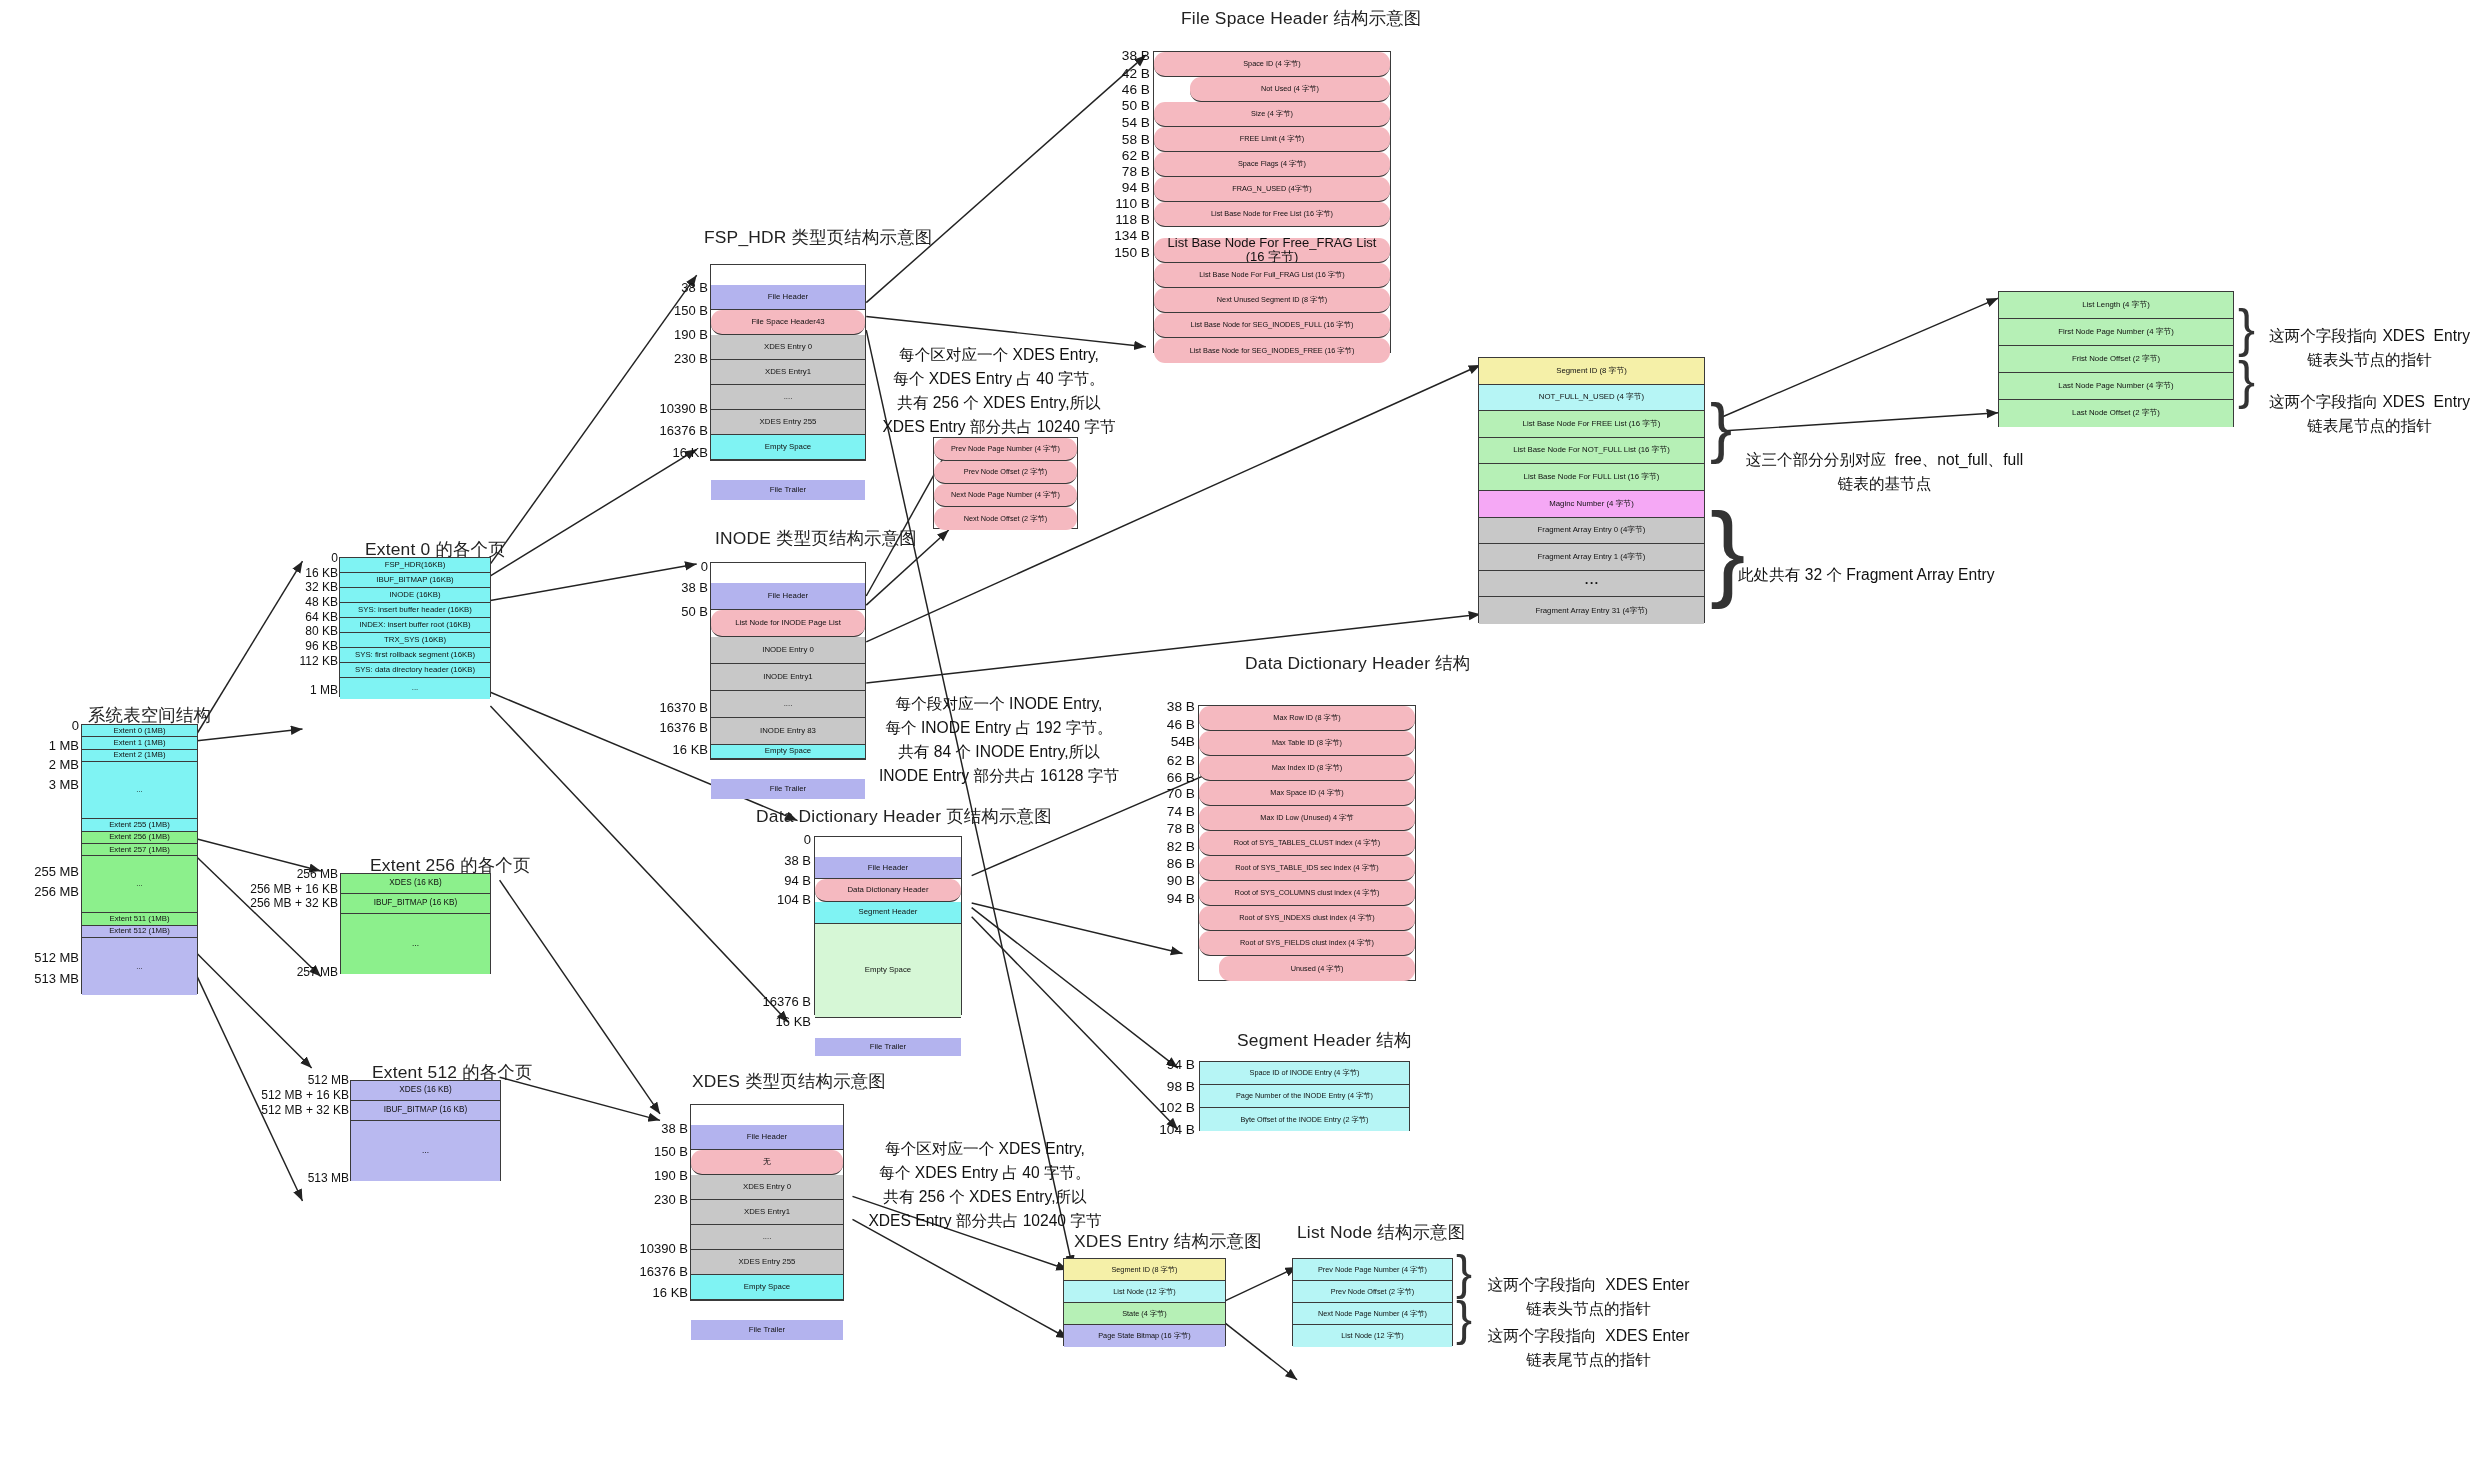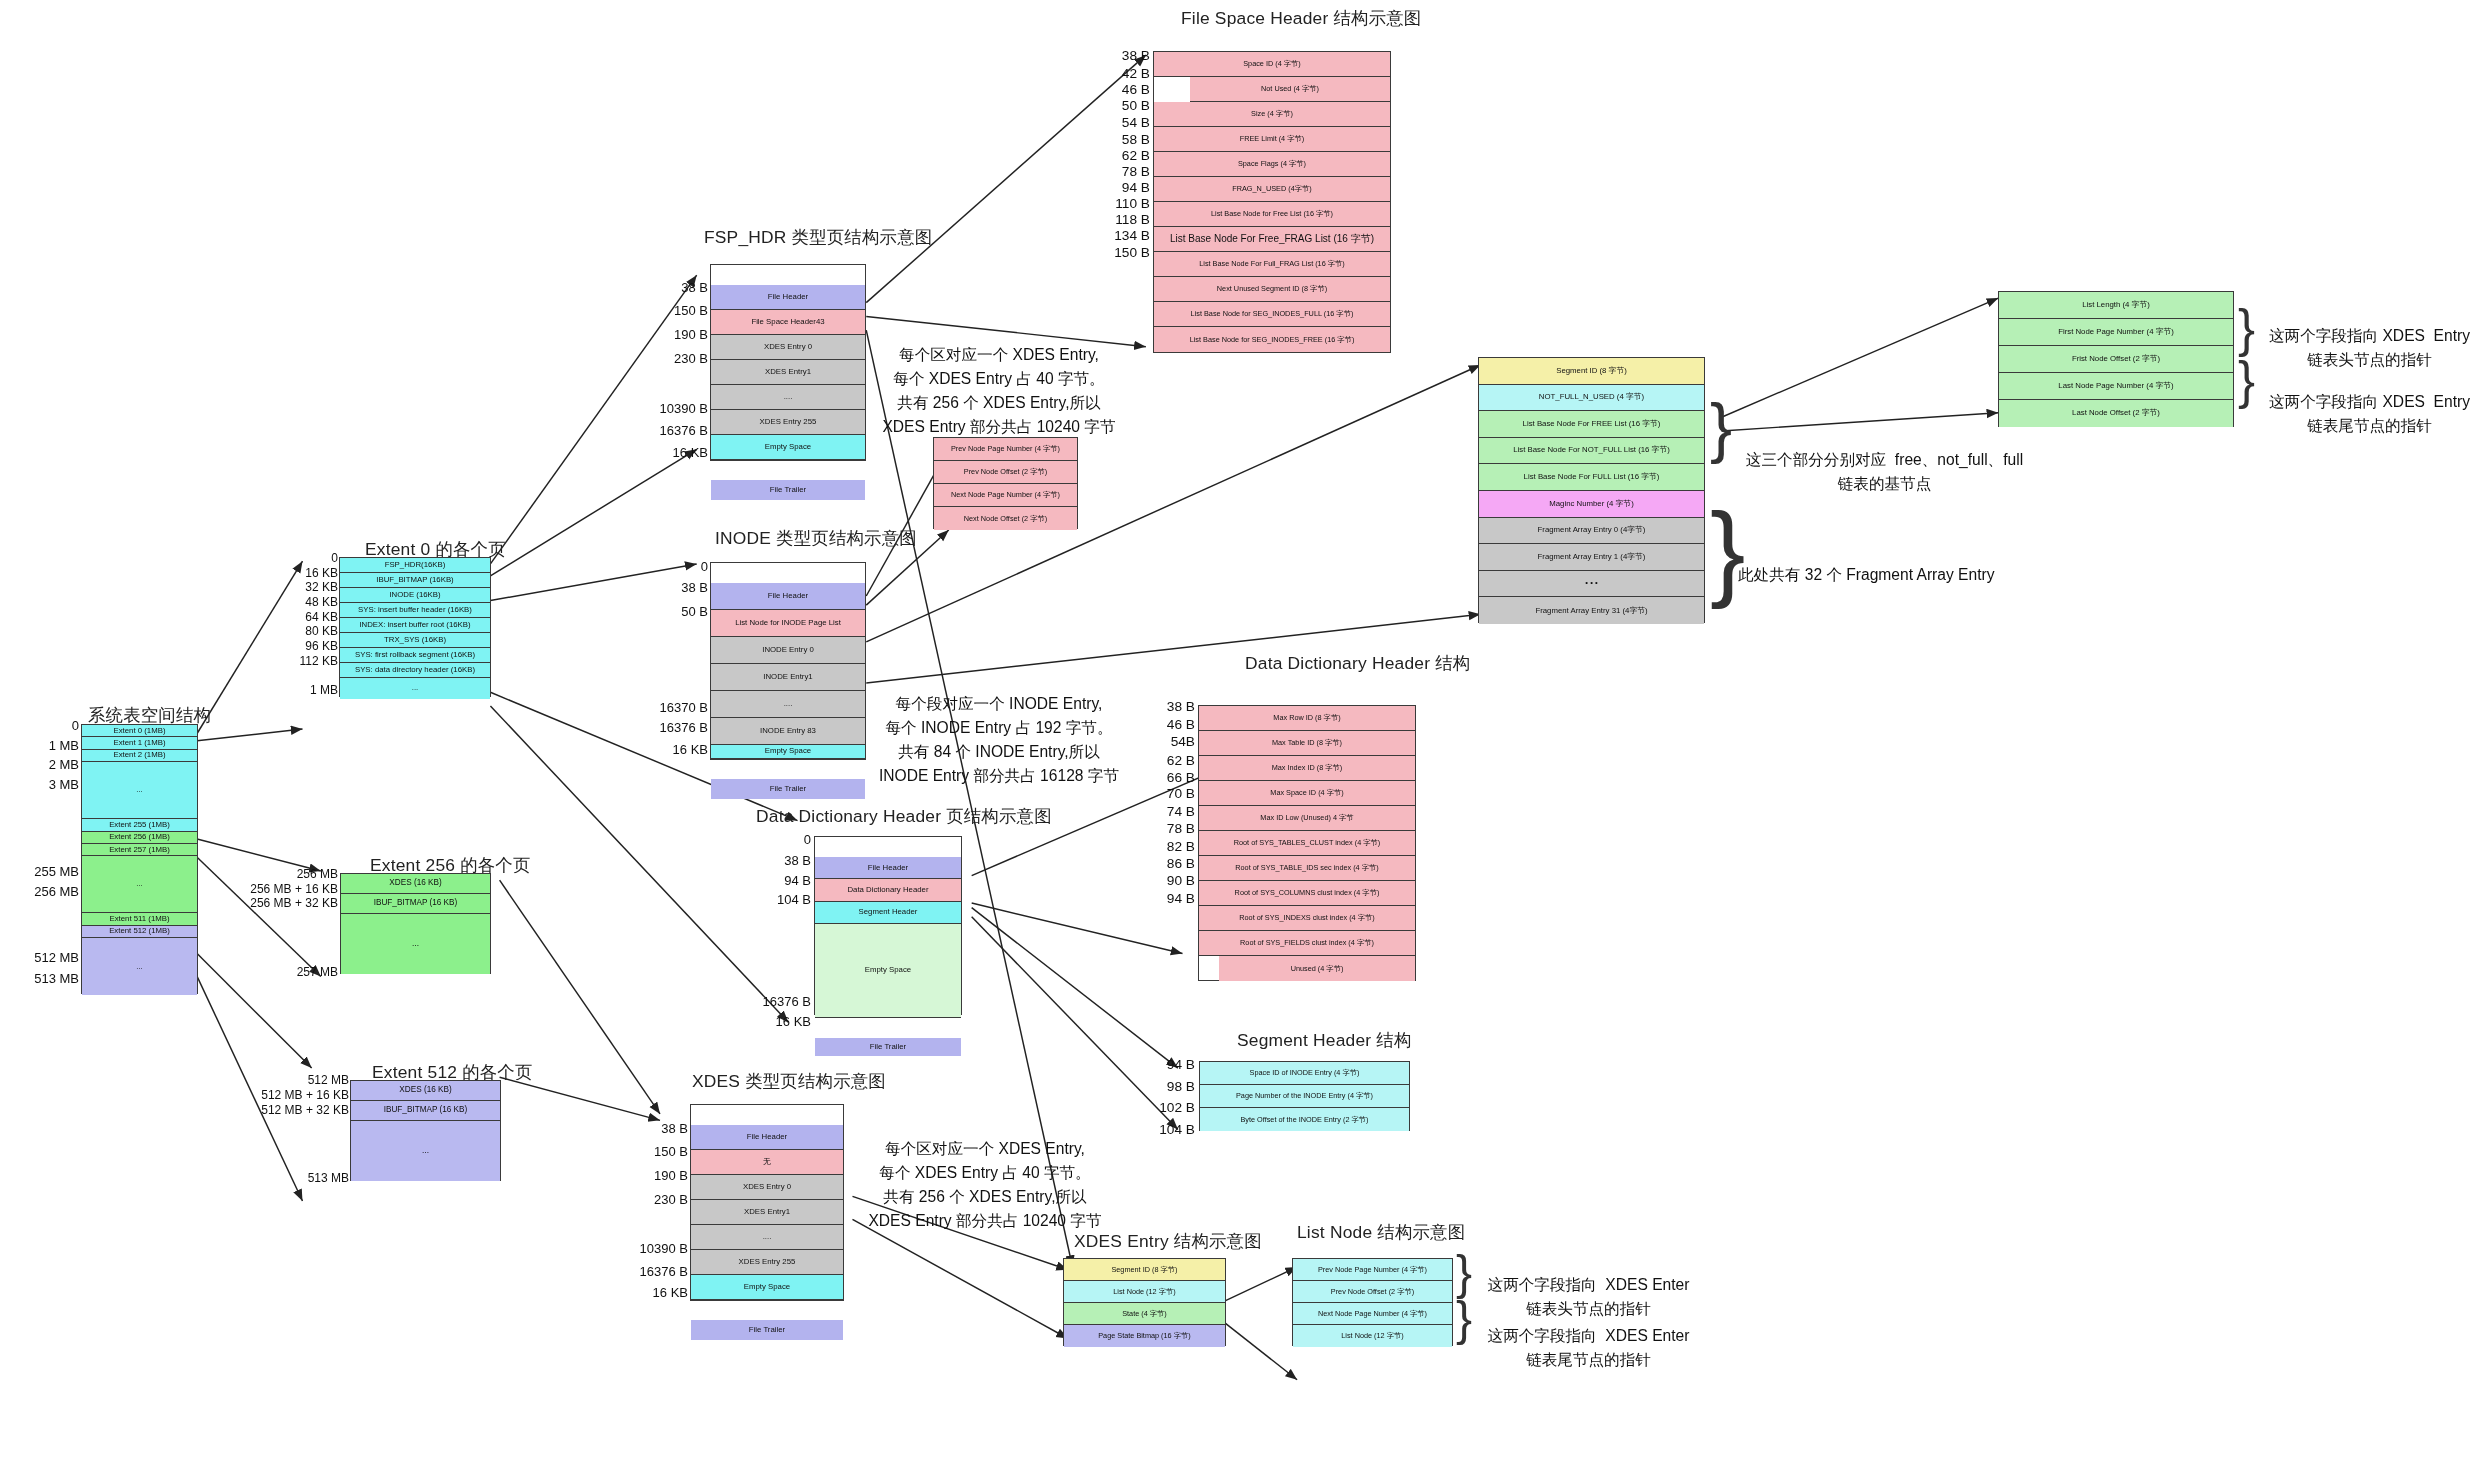--- a/index.html
+++ b/index.html
@@ -10,21 +10,21 @@
   .title{position:absolute;font-size:17.4px;color:#222;white-space:nowrap;letter-spacing:0.2px;}
   .stack{position:absolute;border:1.5px solid #3a3a3a;box-sizing:border-box;}
   .row{display:flex;align-items:center;justify-content:center;text-align:center;
        border-bottom:1.3px solid #3a3a3a;box-sizing:border-box;overflow:hidden;
        padding:0 2.7px;line-height:1.05;}
   .row:last-child{border-bottom:none;}
   .offs{position:absolute;text-align:right;font-size:15.6px;color:#111;white-space:nowrap;}
   .note{position:absolute;font-size:15.6px;color:#111;white-space:pre;line-height:1.55;text-align:center;}
   .brace{position:absolute;color:#333;font-size:15.6px;}
   .c-blue{background:#b3b3ee;margin-top:20px;}
-  .c-pink{background:#f5b9c0;}
+  .c-pink{background:#f5b9c0;border-radius:11px;}
   .c-gray{background:#c8c8c8;}
   .c-cyan{background:#7ff3f3;}
   .c-green{background:#8cf08c;}
   .c-mgreen{background:#b6f0b6;}
   .c-purple{background:#b9b9f0;}
   .c-yellow{background:#f5f0a8;}
   .c-magenta{background:#f5a8f5;}
   .c-lcyan{background:#b6f5f5;}
   .c-pgreen{background:#d6f7d6;}
 </style>
@@ -381,21 +381,21 @@
       </div>
       <div class="row c-pink" style="height: 25px; font-size: 7.3px;">
         <span>Space Flags (4 字节)</span>
       </div>
       <div class="row c-pink" style="height: 25px; font-size: 7.3px;">
         <span>FRAG_N_USED (4字节)</span>
       </div>
       <div class="row c-pink" style="height: 25px; font-size: 7.3px;">
         <span>List Base Node for Free List (16 字节)</span>
       </div>
-      <div class="row c-pink" style="height: 25px; font-size: 10px;">
+      <div class="row c-pink" style="height: 25px; font-size: 13px; margin-top: 11px;">
         <span>List Base Node For Free_FRAG List (16 字节)</span>
       </div>
       <div class="row c-pink" style="height: 25px; font-size: 7.3px;">
         <span>List Base Node For Full_FRAG List (16 字节)</span>
       </div>
       <div class="row c-pink" style="height: 25px; font-size: 7.3px;">
         <span>Next Unused Segment ID (8 字节)</span>
       </div>
       <div class="row c-pink" style="height: 25px; font-size: 7.3px;">
         <span>List Base Node for SEG_INODES_FULL (16 字节)</span>

